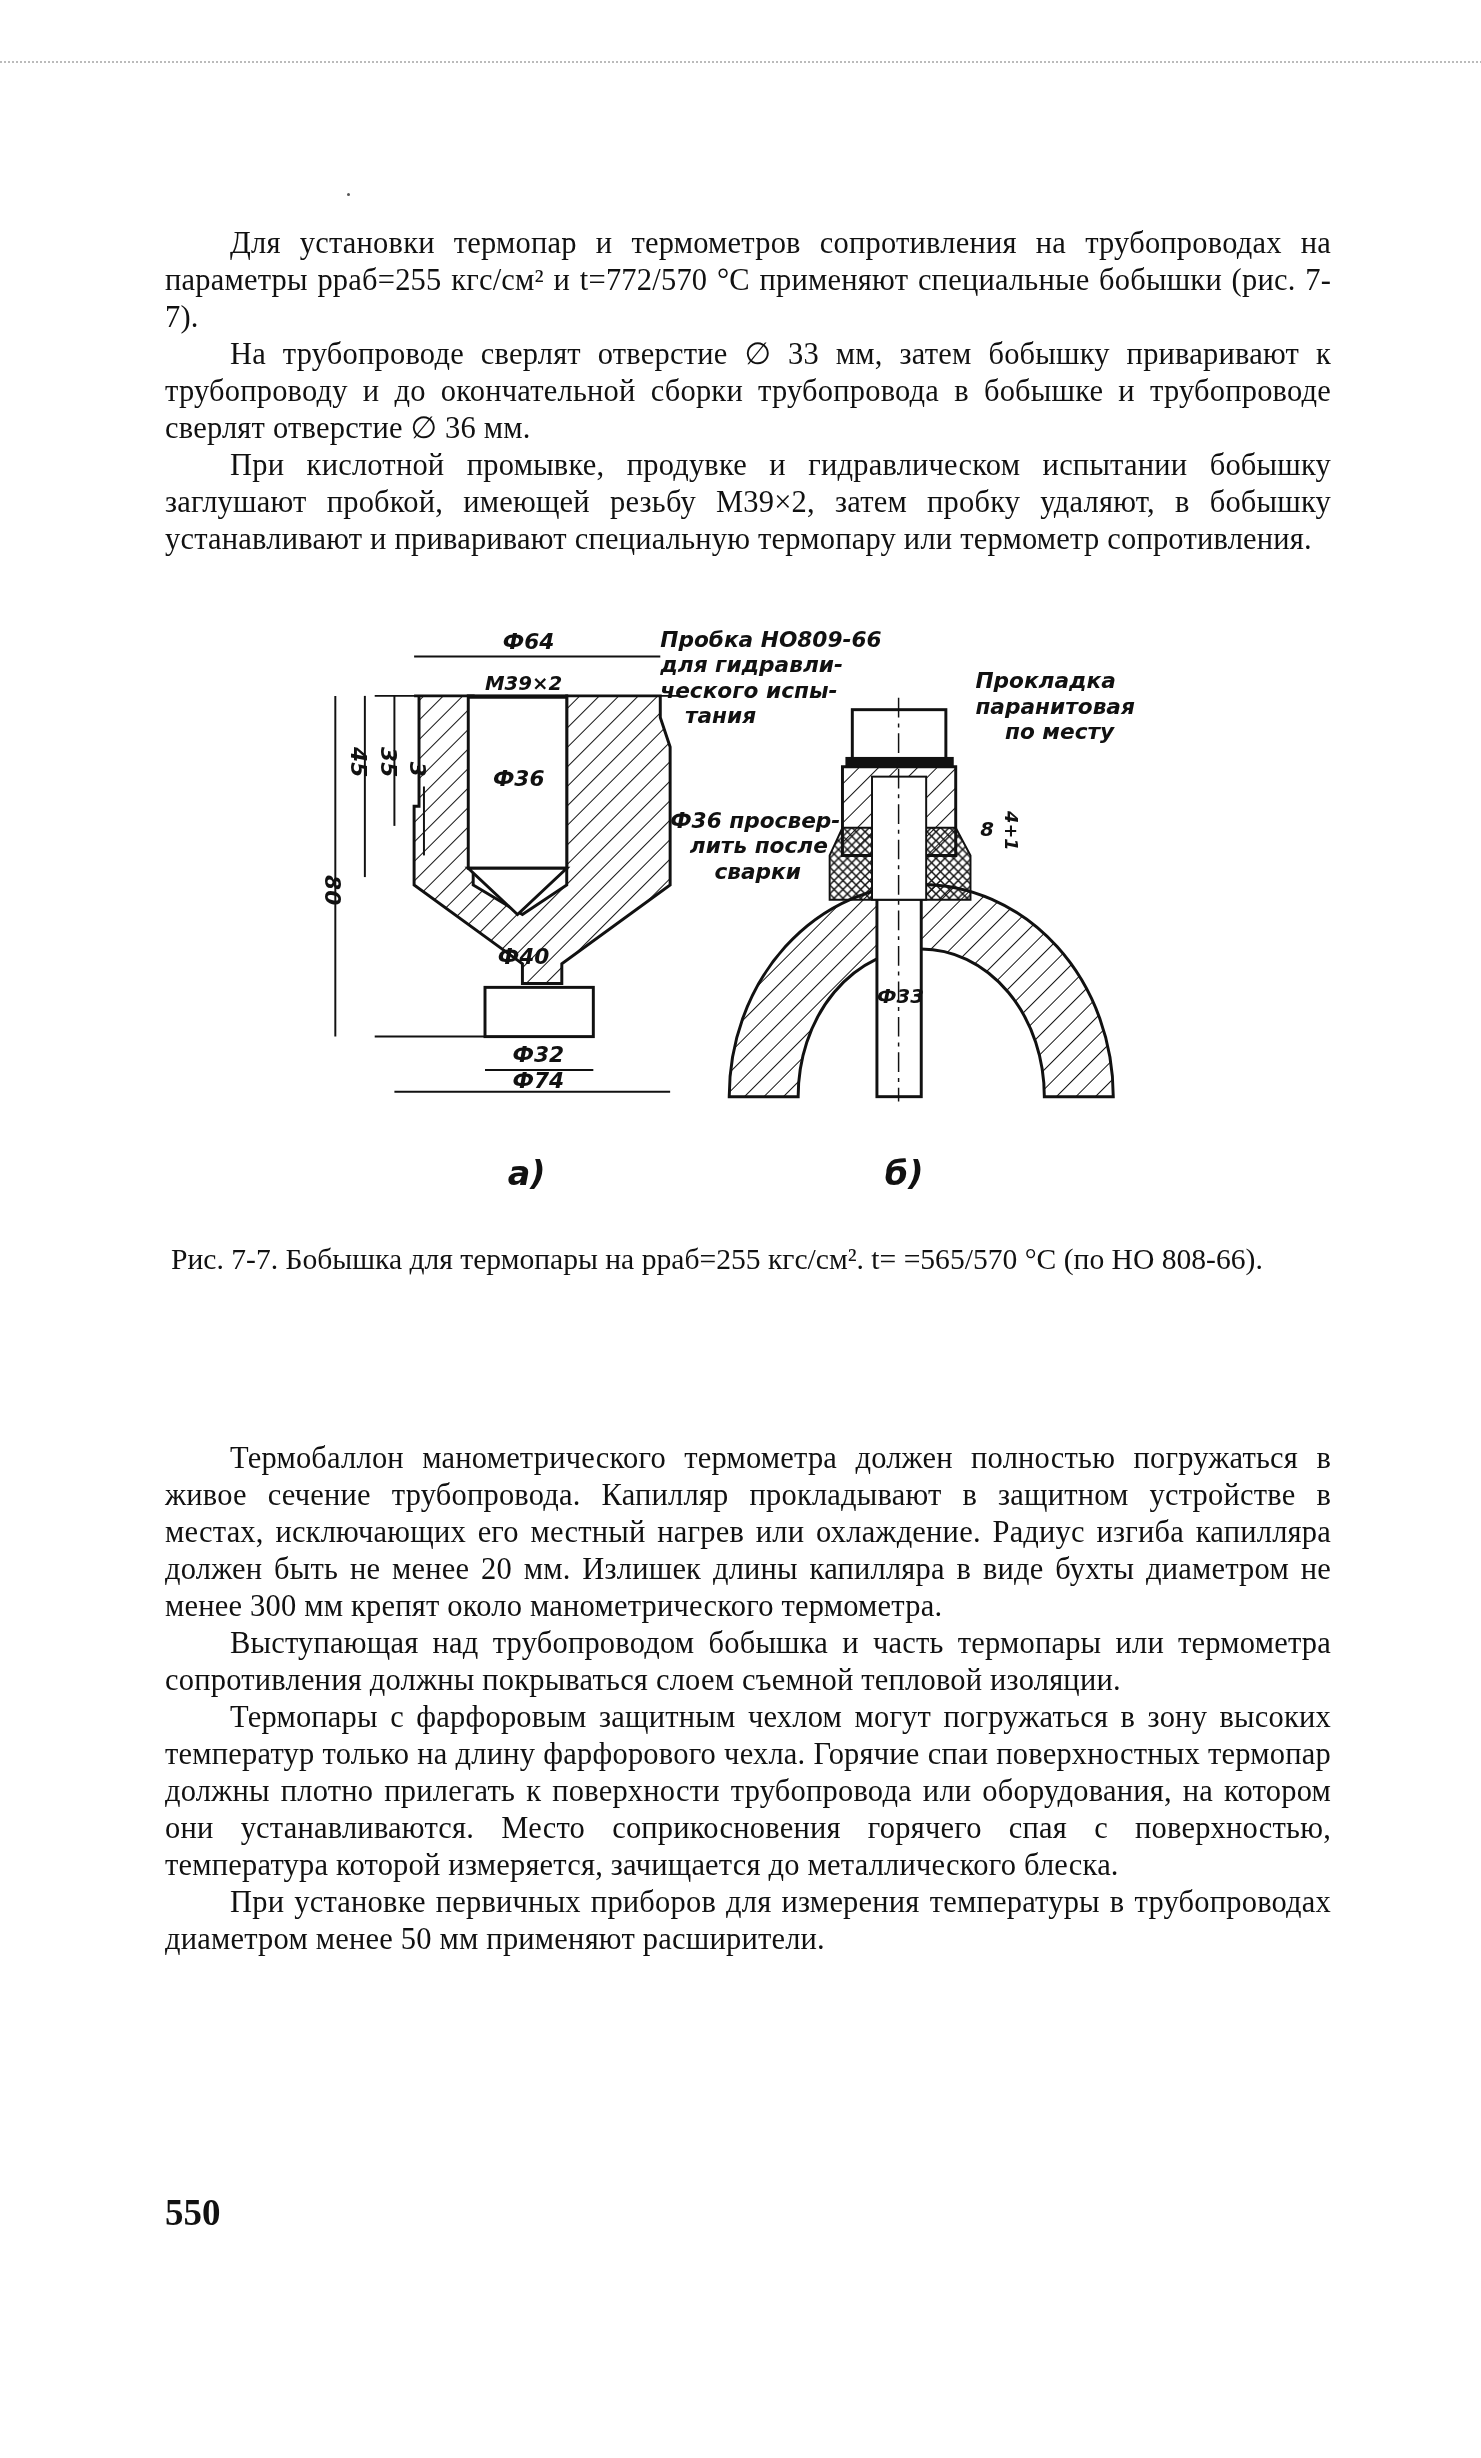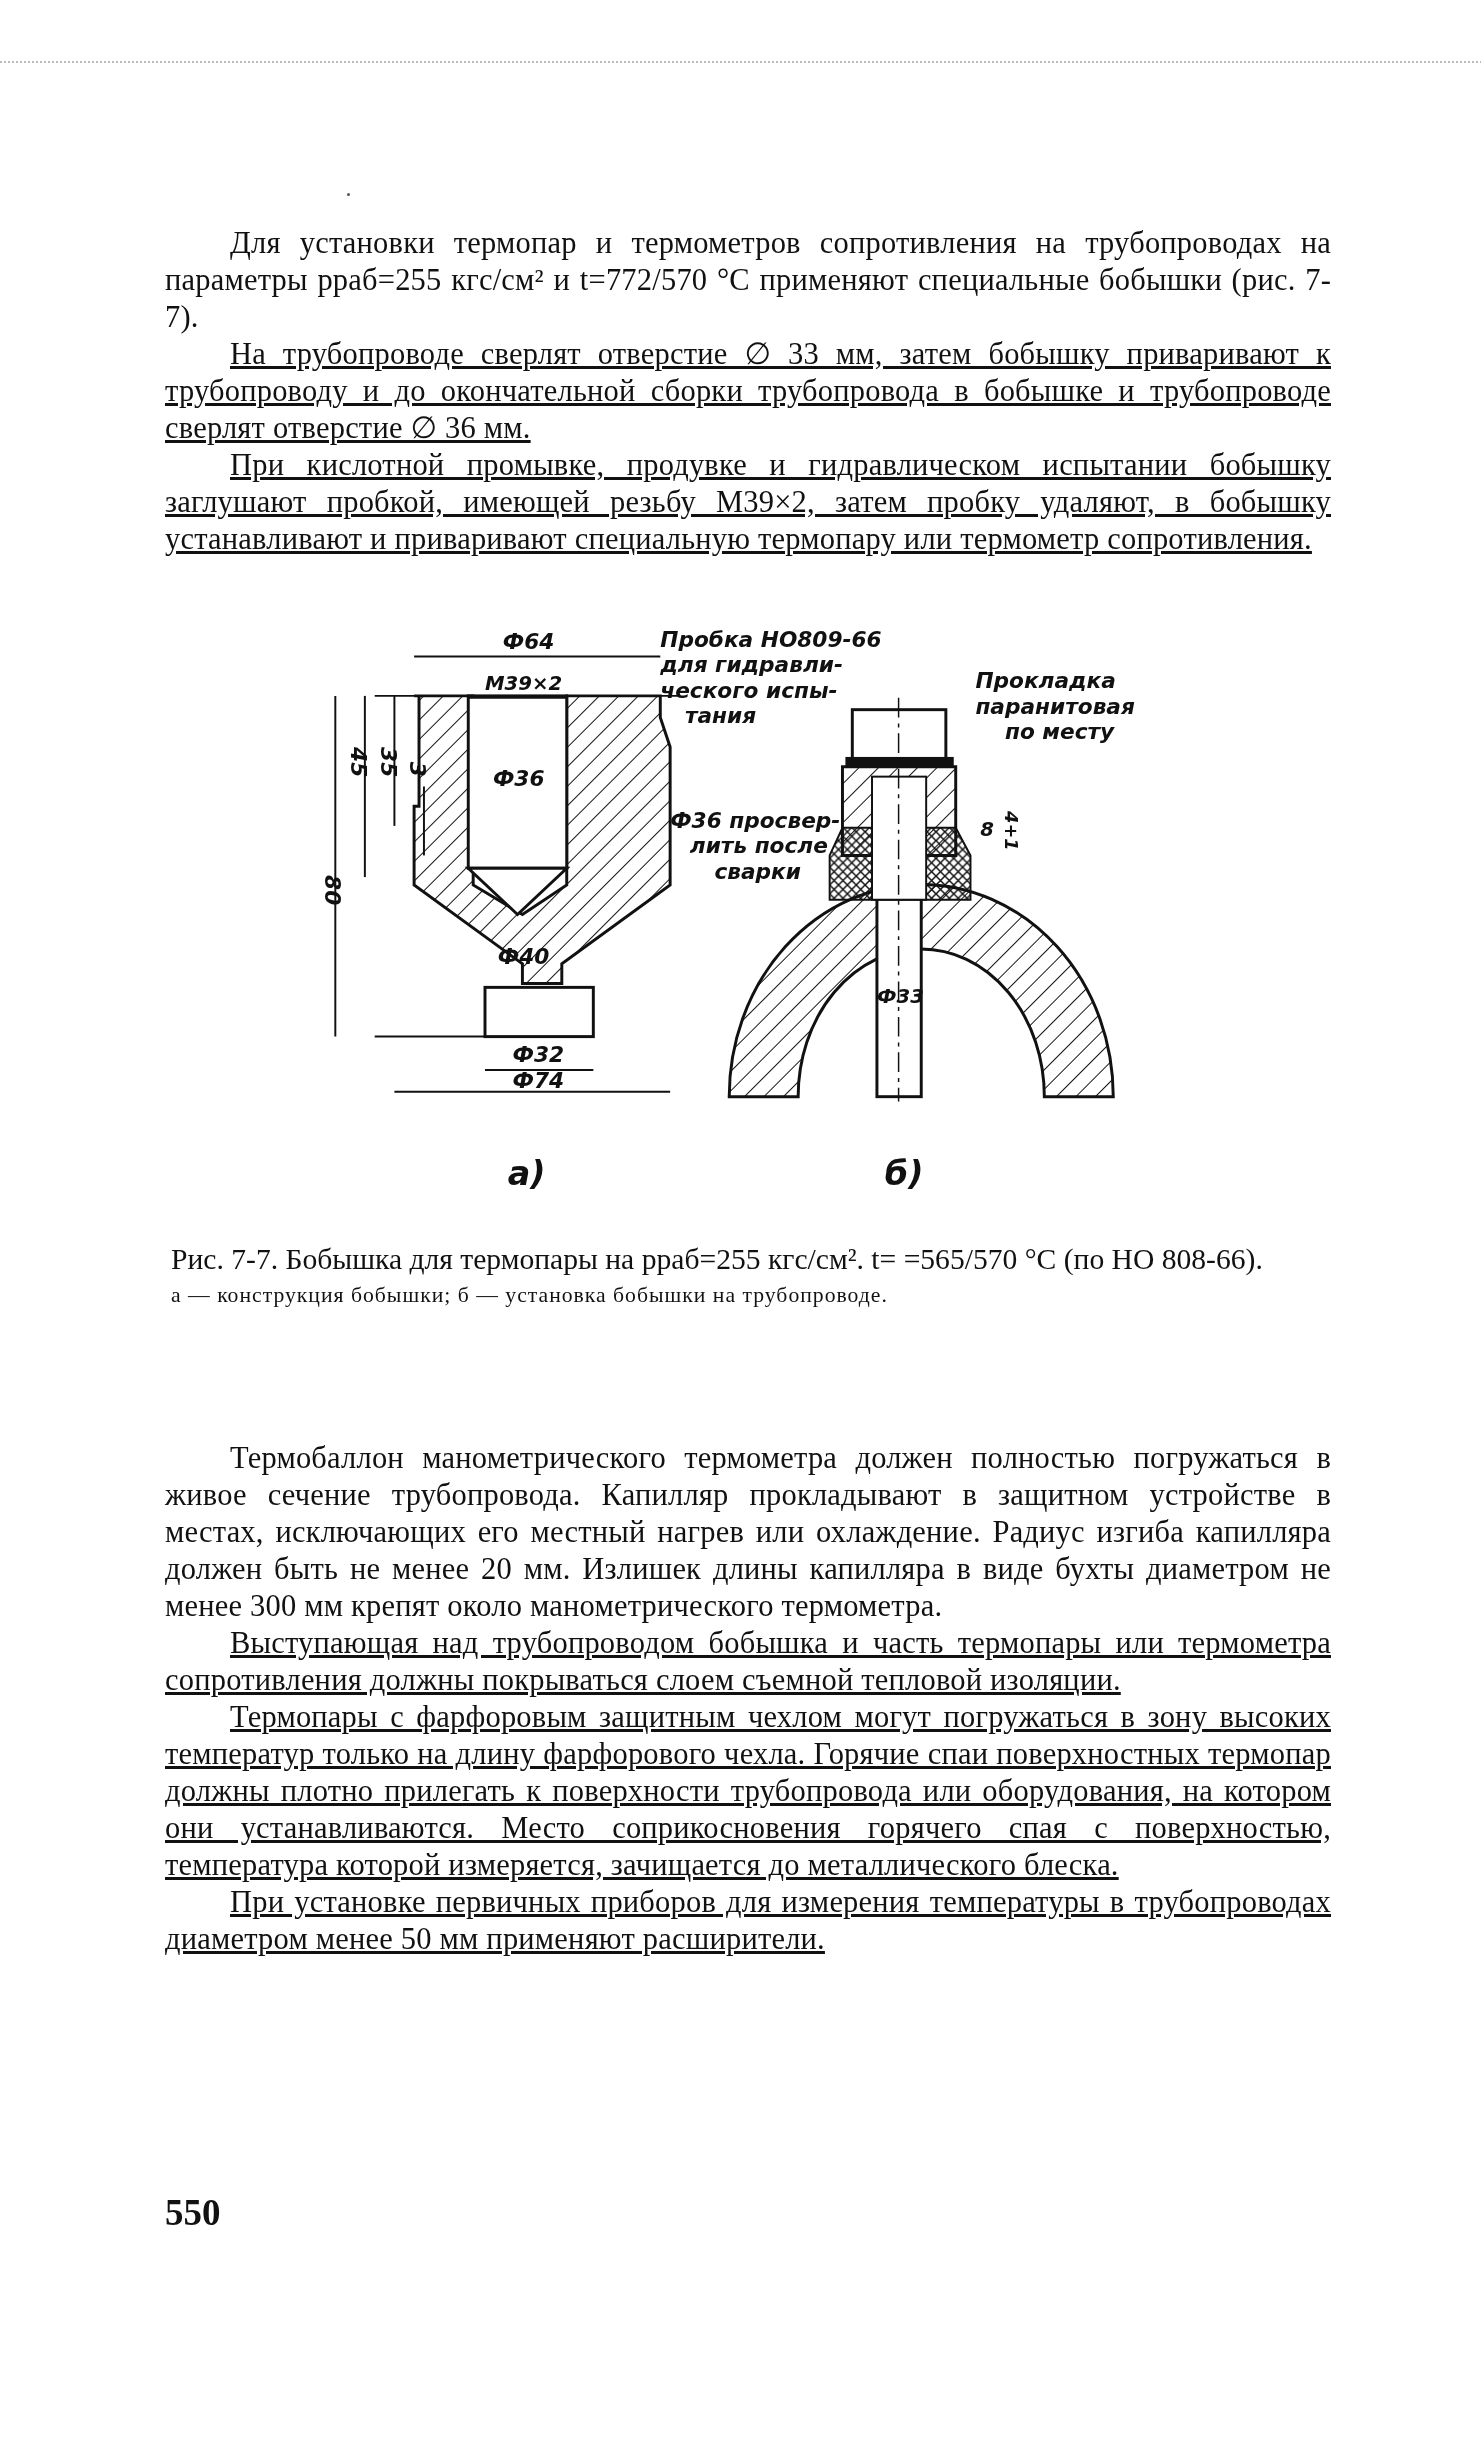--- a/index.html
+++ b/index.html
@@ -1,21 +1,21 @@
 <!DOCTYPE html>
 <html><head>
 <meta charset="utf-8">
 <style>
 html,body{margin:0;padding:0;background:#fff;}
 body{width:1482px;height:2459px;position:relative;overflow:hidden;font-family:"Liberation Serif","DejaVu Serif",serif;color:#111;}
 .scanline{position:absolute;left:0;top:61px;width:1482px;height:2px;border-top:2px dotted #bbb;}
 .dot{position:absolute;left:347px;top:193px;width:3px;height:3px;background:#555;border-radius:50%;}
 .block{position:absolute;left:165px;width:1166px;font-size:30.5px;line-height:37px;text-align:justify;letter-spacing:0.2px;}
 .block p{margin:0;text-indent:65px;}
-.block p + p{margin-top:0;text-decoration:underline;}
+.block p + p{margin-top:0;}
 .b1{top:225px;}
 .b2{top:1440px;}
 .cap{position:absolute;left:171px;width:1166px;top:1243px;font-size:29.6px;line-height:33px;text-align:justify;}
 .cap .sub{font-size:21.7px;line-height:31.5px;margin-top:3.9px;letter-spacing:1px;}
 .pageno{position:absolute;left:165px;top:2191px;font-size:37px;font-weight:bold;}
 .fig{position:absolute;left:227px;top:619px;width:1162px;height:591px;}
 .fig text{font-family:"DejaVu Sans",sans-serif;font-style:italic;font-weight:bold;fill:#111;}
 </style>
 </head>
 <body>
@@ -89,21 +89,20 @@
     <text x="495" y="264" font-size="22">сварки</text>
     <text x="660" y="390" font-size="20">Ф33</text>
     <text x="765" y="220" font-size="20">8</text>
     <text transform="translate(790 195) rotate(90)" font-size="18">4+1</text>
     <text x="668" y="575" font-size="34">б)</text>
   </g>
 </svg>
 
 <div class="cap">
   <div>Рис. 7-7. Бобышка для термопары на pраб=255 кгс/см². t= =565/570 °С (по НО 808-66).</div>
-  <div class="sub">а — конструкция бобышки; б — установка бобышки на трубопроводе.</div>
 </div>
 
 <div class="block b2">
   <p>Термобаллон манометрического термометра должен полностью погружаться в живое сечение трубопровода. Капилляр прокладывают в защитном устройстве в местах, исключающих его местный нагрев или охлаждение. Радиус изгиба капилляра должен быть не менее 20 мм. Излишек длины капилляра в виде бухты диаметром не менее 300 мм крепят около манометрического термометра.</p>
   <p>Выступающая над трубопроводом бобышка и часть термопары или термометра сопротивления должны покрываться слоем съемной тепловой изоляции.</p>
   <p>Термопары с фарфоровым защитным чехлом могут погружаться в зону высоких температур только на длину фарфорового чехла. Горячие спаи поверхностных термопар должны плотно прилегать к поверхности трубопровода или оборудования, на котором они устанавливаются. Место соприкосновения горячего спая с поверхностью, температура которой измеряется, зачищается до металлического блеска.</p>
   <p>При установке первичных приборов для измерения температуры в трубопроводах диаметром менее 50 мм применяют расширители.</p>
 </div>
 
 <div class="pageno">550</div>

